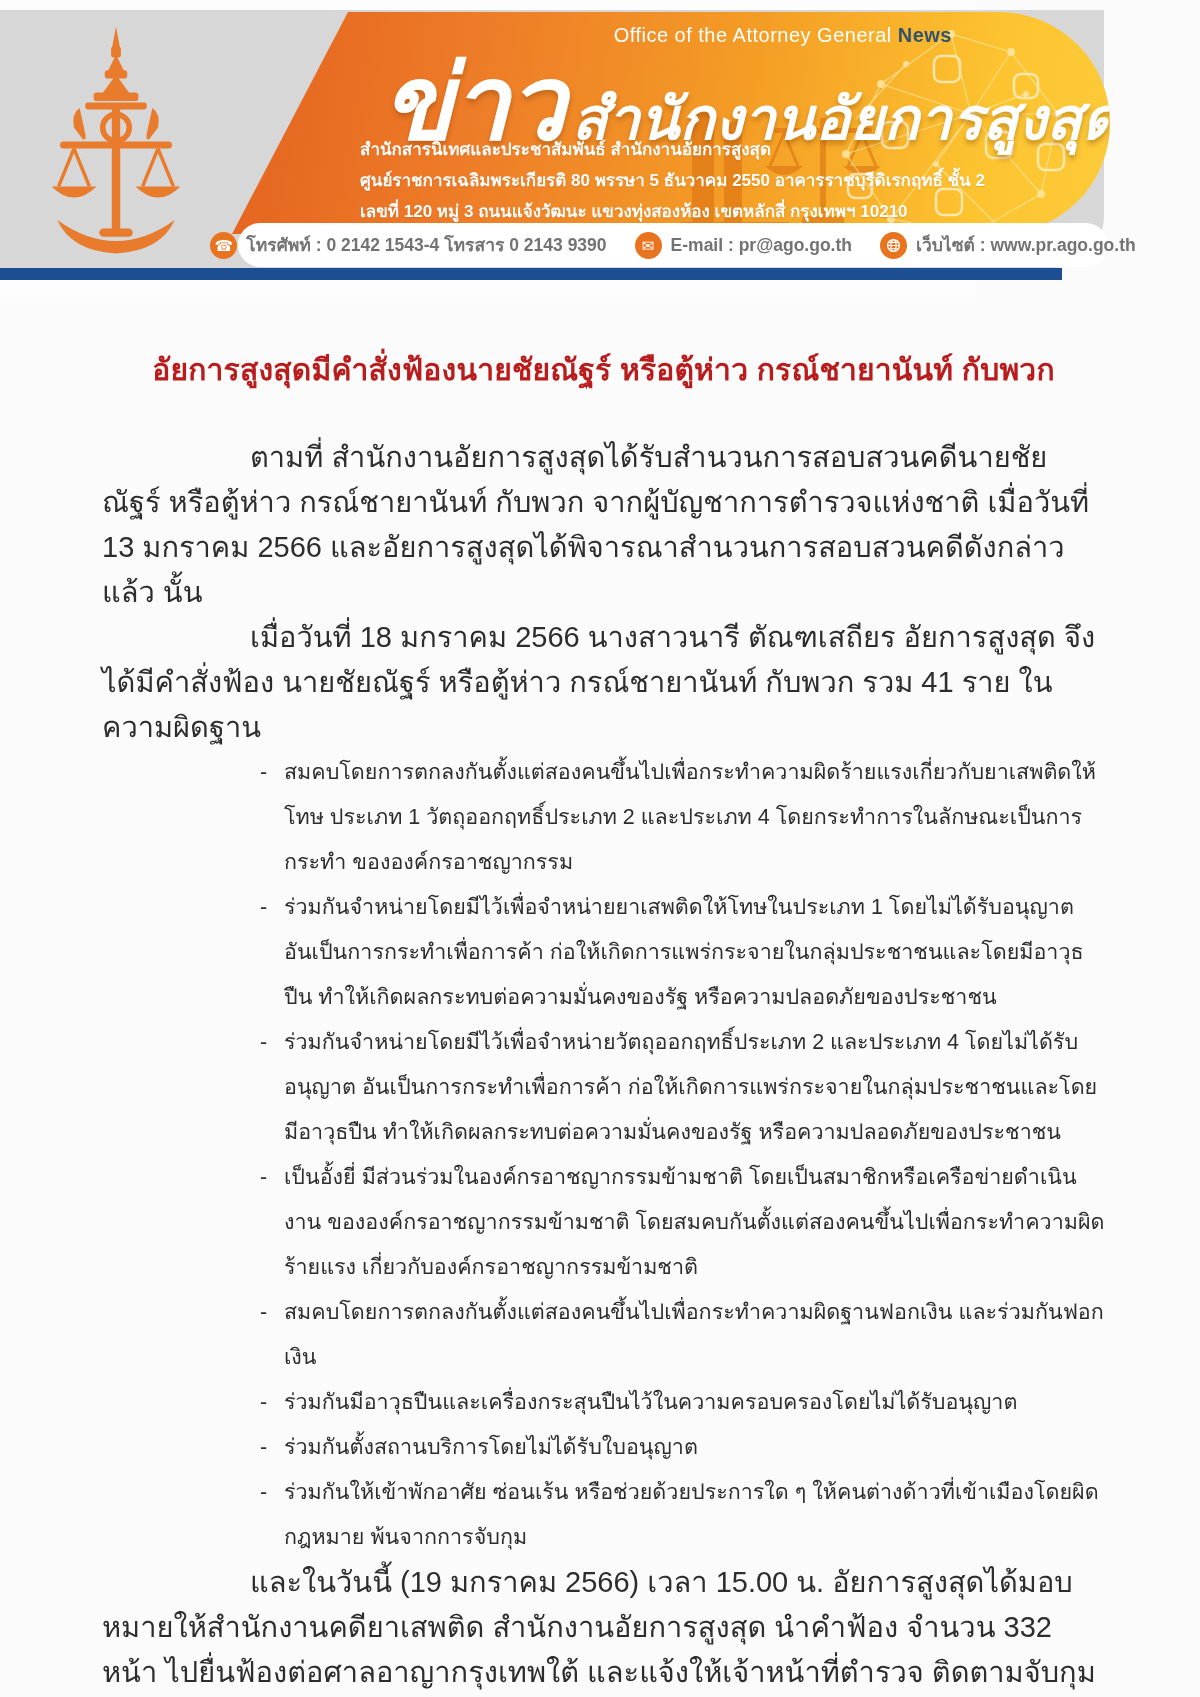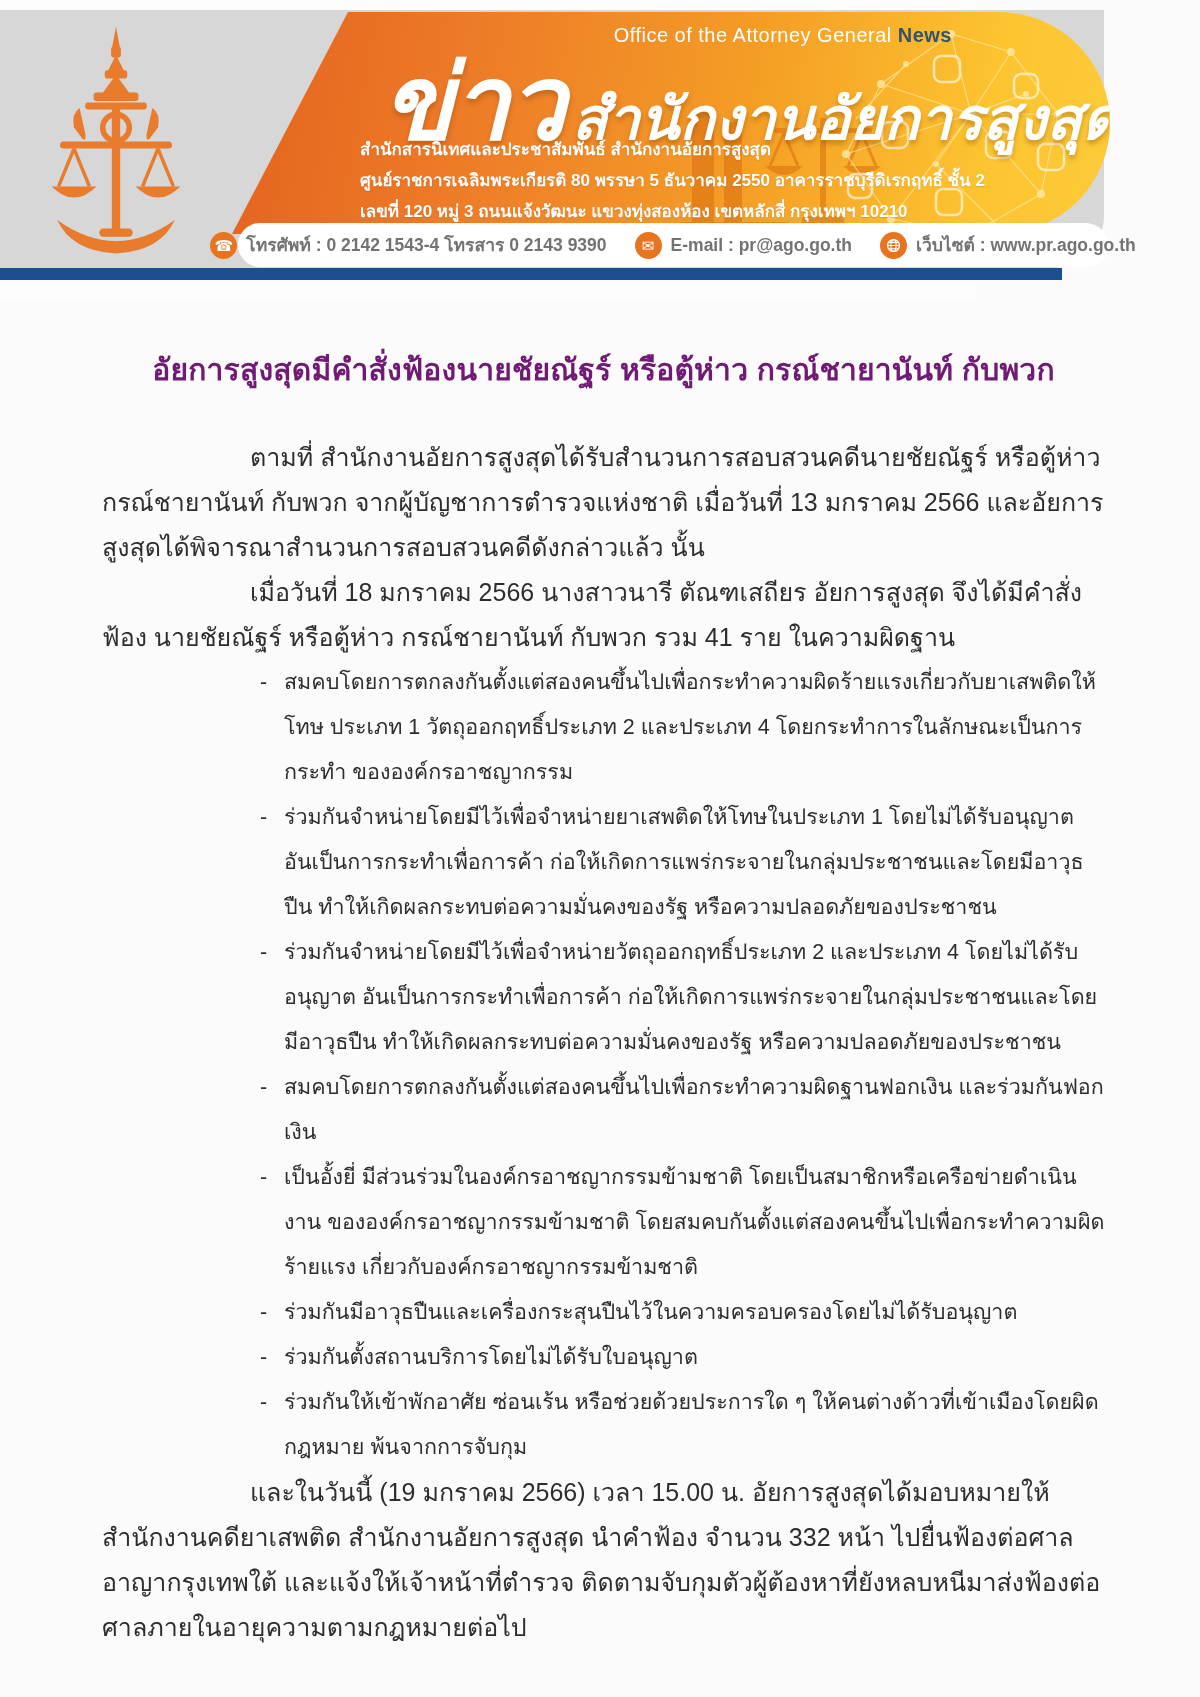--- a/index.html
+++ b/index.html
@@ -65,24 +65,24 @@
   }
   .blue-bar {
     position:absolute; left:0; top:268px; width:1062px; height:12px;
     background:#1d4e91;
   }
 
   
   .doc { padding:0 95px 0 102px; color:#2d2d2d; }
   .doc-title {
     margin-top:46px; text-align:center;
-    font-size:30px; font-weight:bold; color:#701a75;
+    font-size:30px; font-weight:bold; color:#b91c1c;
     letter-spacing:.2px;
   }
-  .doc p { font-size:25px; line-height:45px; text-align:left; }
+  .doc p { font-size:29px; line-height:45px; text-align:left; }
   .p1 { margin-top:42px; text-indent:148px; }
   .p2 { text-indent:148px; }
   .p3 { text-indent:148px; }
   ul.charges { list-style:none; margin:0 0 0 150px; padding:0; }
   ul.charges li {
     position:relative; padding-left:32px;
     font-size:21.5px; line-height:45px;
   }
   ul.charges li::before {
     content:"-"; position:absolute; left:8px; top:0;
@@ -208,22 +208,22 @@
 <div class="doc">
   <div class="doc-title">อัยการสูงสุดมีคำสั่งฟ้องนายชัยณัฐร์ หรือตู้ห่าว กรณ์ชายานันท์ กับพวก</div>
 
   <p class="p1">ตามที่ สำนักงานอัยการสูงสุดได้รับสำนวนการสอบสวนคดีนายชัยณัฐร์ หรือตู้ห่าว กรณ์ชายานันท์ กับพวก จากผู้บัญชาการตำรวจแห่งชาติ เมื่อวันที่ 13 มกราคม 2566 และอัยการสูงสุดได้พิจารณาสำนวนการสอบสวนคดีดังกล่าวแล้ว นั้น</p>
   <p class="p2">เมื่อวันที่ 18 มกราคม 2566 นางสาวนารี ตัณฑเสถียร อัยการสูงสุด จึงได้มีคำสั่งฟ้อง นายชัยณัฐร์ หรือตู้ห่าว กรณ์ชายานันท์ กับพวก รวม 41 ราย ในความผิดฐาน</p>
 
   <ul class="charges">
     <li>สมคบโดยการตกลงกันตั้งแต่สองคนขึ้นไปเพื่อกระทำความผิดร้ายแรงเกี่ยวกับยาเสพติดให้โทษ ประเภท 1 วัตถุออกฤทธิ์ประเภท 2 และประเภท 4 โดยกระทำการในลักษณะเป็นการกระทำ ขององค์กรอาชญากรรม</li>
     <li>ร่วมกันจำหน่ายโดยมีไว้เพื่อจำหน่ายยาเสพติดให้โทษในประเภท 1 โดยไม่ได้รับอนุญาต อันเป็นการกระทำเพื่อการค้า ก่อให้เกิดการแพร่กระจายในกลุ่มประชาชนและโดยมีอาวุธปืน ทำให้เกิดผลกระทบต่อความมั่นคงของรัฐ หรือความปลอดภัยของประชาชน</li>
     <li>ร่วมกันจำหน่ายโดยมีไว้เพื่อจำหน่ายวัตถุออกฤทธิ์ประเภท 2 และประเภท 4 โดยไม่ได้รับอนุญาต อันเป็นการกระทำเพื่อการค้า ก่อให้เกิดการแพร่กระจายในกลุ่มประชาชนและโดยมีอาวุธปืน ทำให้เกิดผลกระทบต่อความมั่นคงของรัฐ หรือความปลอดภัยของประชาชน</li>
+    <li>เป็นอั้งยี่ มีส่วนร่วมในองค์กรอาชญากรรมข้ามชาติ โดยเป็นสมาชิกหรือเครือข่ายดำเนินงาน ขององค์กรอาชญากรรมข้ามชาติ โดยสมคบกันตั้งแต่สองคนขึ้นไปเพื่อกระทำความผิดร้ายแรง เกี่ยวกับองค์กรอาชญากรรมข้ามชาติ</li>
     <li>สมคบโดยการตกลงกันตั้งแต่สองคนขึ้นไปเพื่อกระทำความผิดฐานฟอกเงิน และร่วมกันฟอกเงิน</li>
-    <li>เป็นอั้งยี่ มีส่วนร่วมในองค์กรอาชญากรรมข้ามชาติ โดยเป็นสมาชิกหรือเครือข่ายดำเนินงาน ขององค์กรอาชญากรรมข้ามชาติ โดยสมคบกันตั้งแต่สองคนขึ้นไปเพื่อกระทำความผิดร้ายแรง เกี่ยวกับองค์กรอาชญากรรมข้ามชาติ</li>
     <li>ร่วมกันมีอาวุธปืนและเครื่องกระสุนปืนไว้ในความครอบครองโดยไม่ได้รับอนุญาต</li>
     <li>ร่วมกันตั้งสถานบริการโดยไม่ได้รับใบอนุญาต</li>
     <li>ร่วมกันให้เข้าพักอาศัย ซ่อนเร้น หรือช่วยด้วยประการใด ๆ ให้คนต่างด้าวที่เข้าเมืองโดยผิดกฎหมาย พ้นจากการจับกุม</li>
   </ul>
 
   <p class="p3">และในวันนี้ (19 มกราคม 2566) เวลา 15.00 น. อัยการสูงสุดได้มอบหมายให้สำนักงานคดียาเสพติด สำนักงานอัยการสูงสุด นำคำฟ้อง จำนวน 332 หน้า ไปยื่นฟ้องต่อศาลอาญากรุงเทพใต้ และแจ้งให้เจ้าหน้าที่ตำรวจ ติดตามจับกุมตัวผู้ต้องหาที่ยังหลบหนีมาส่งฟ้องต่อศาลภายในอายุความตามกฎหมายต่อไป</p>
 
 </div>
 
 </body></html>

